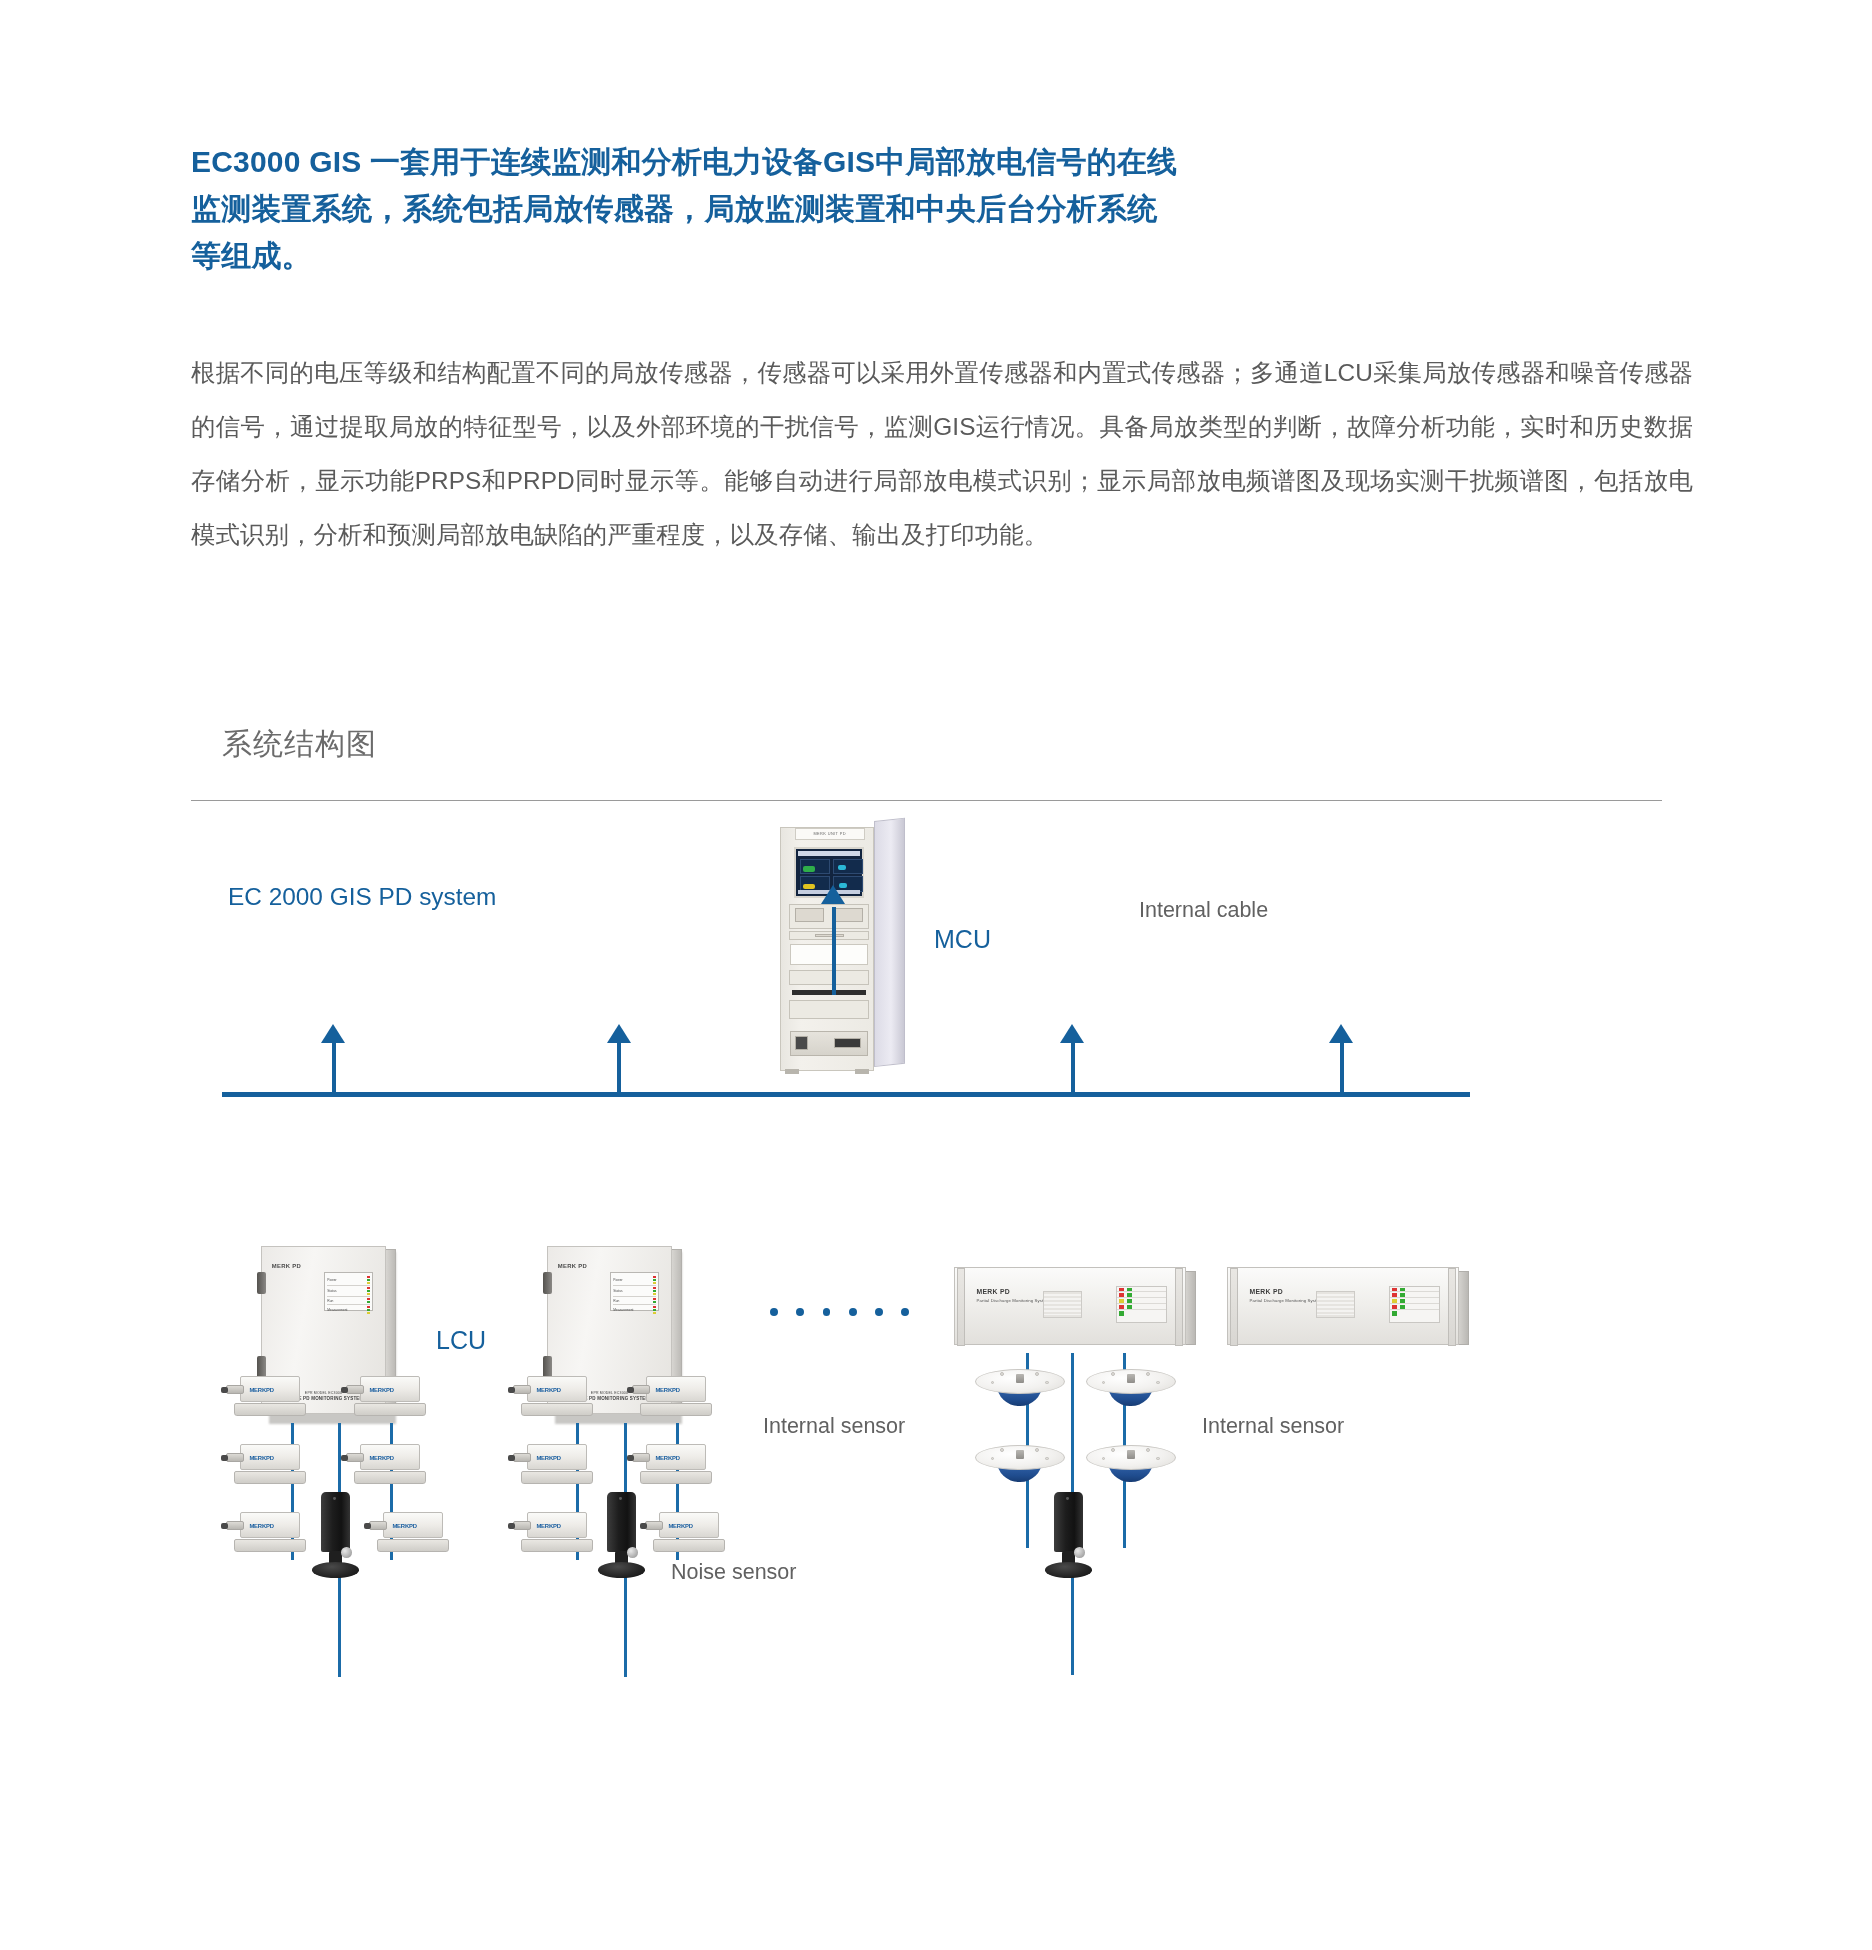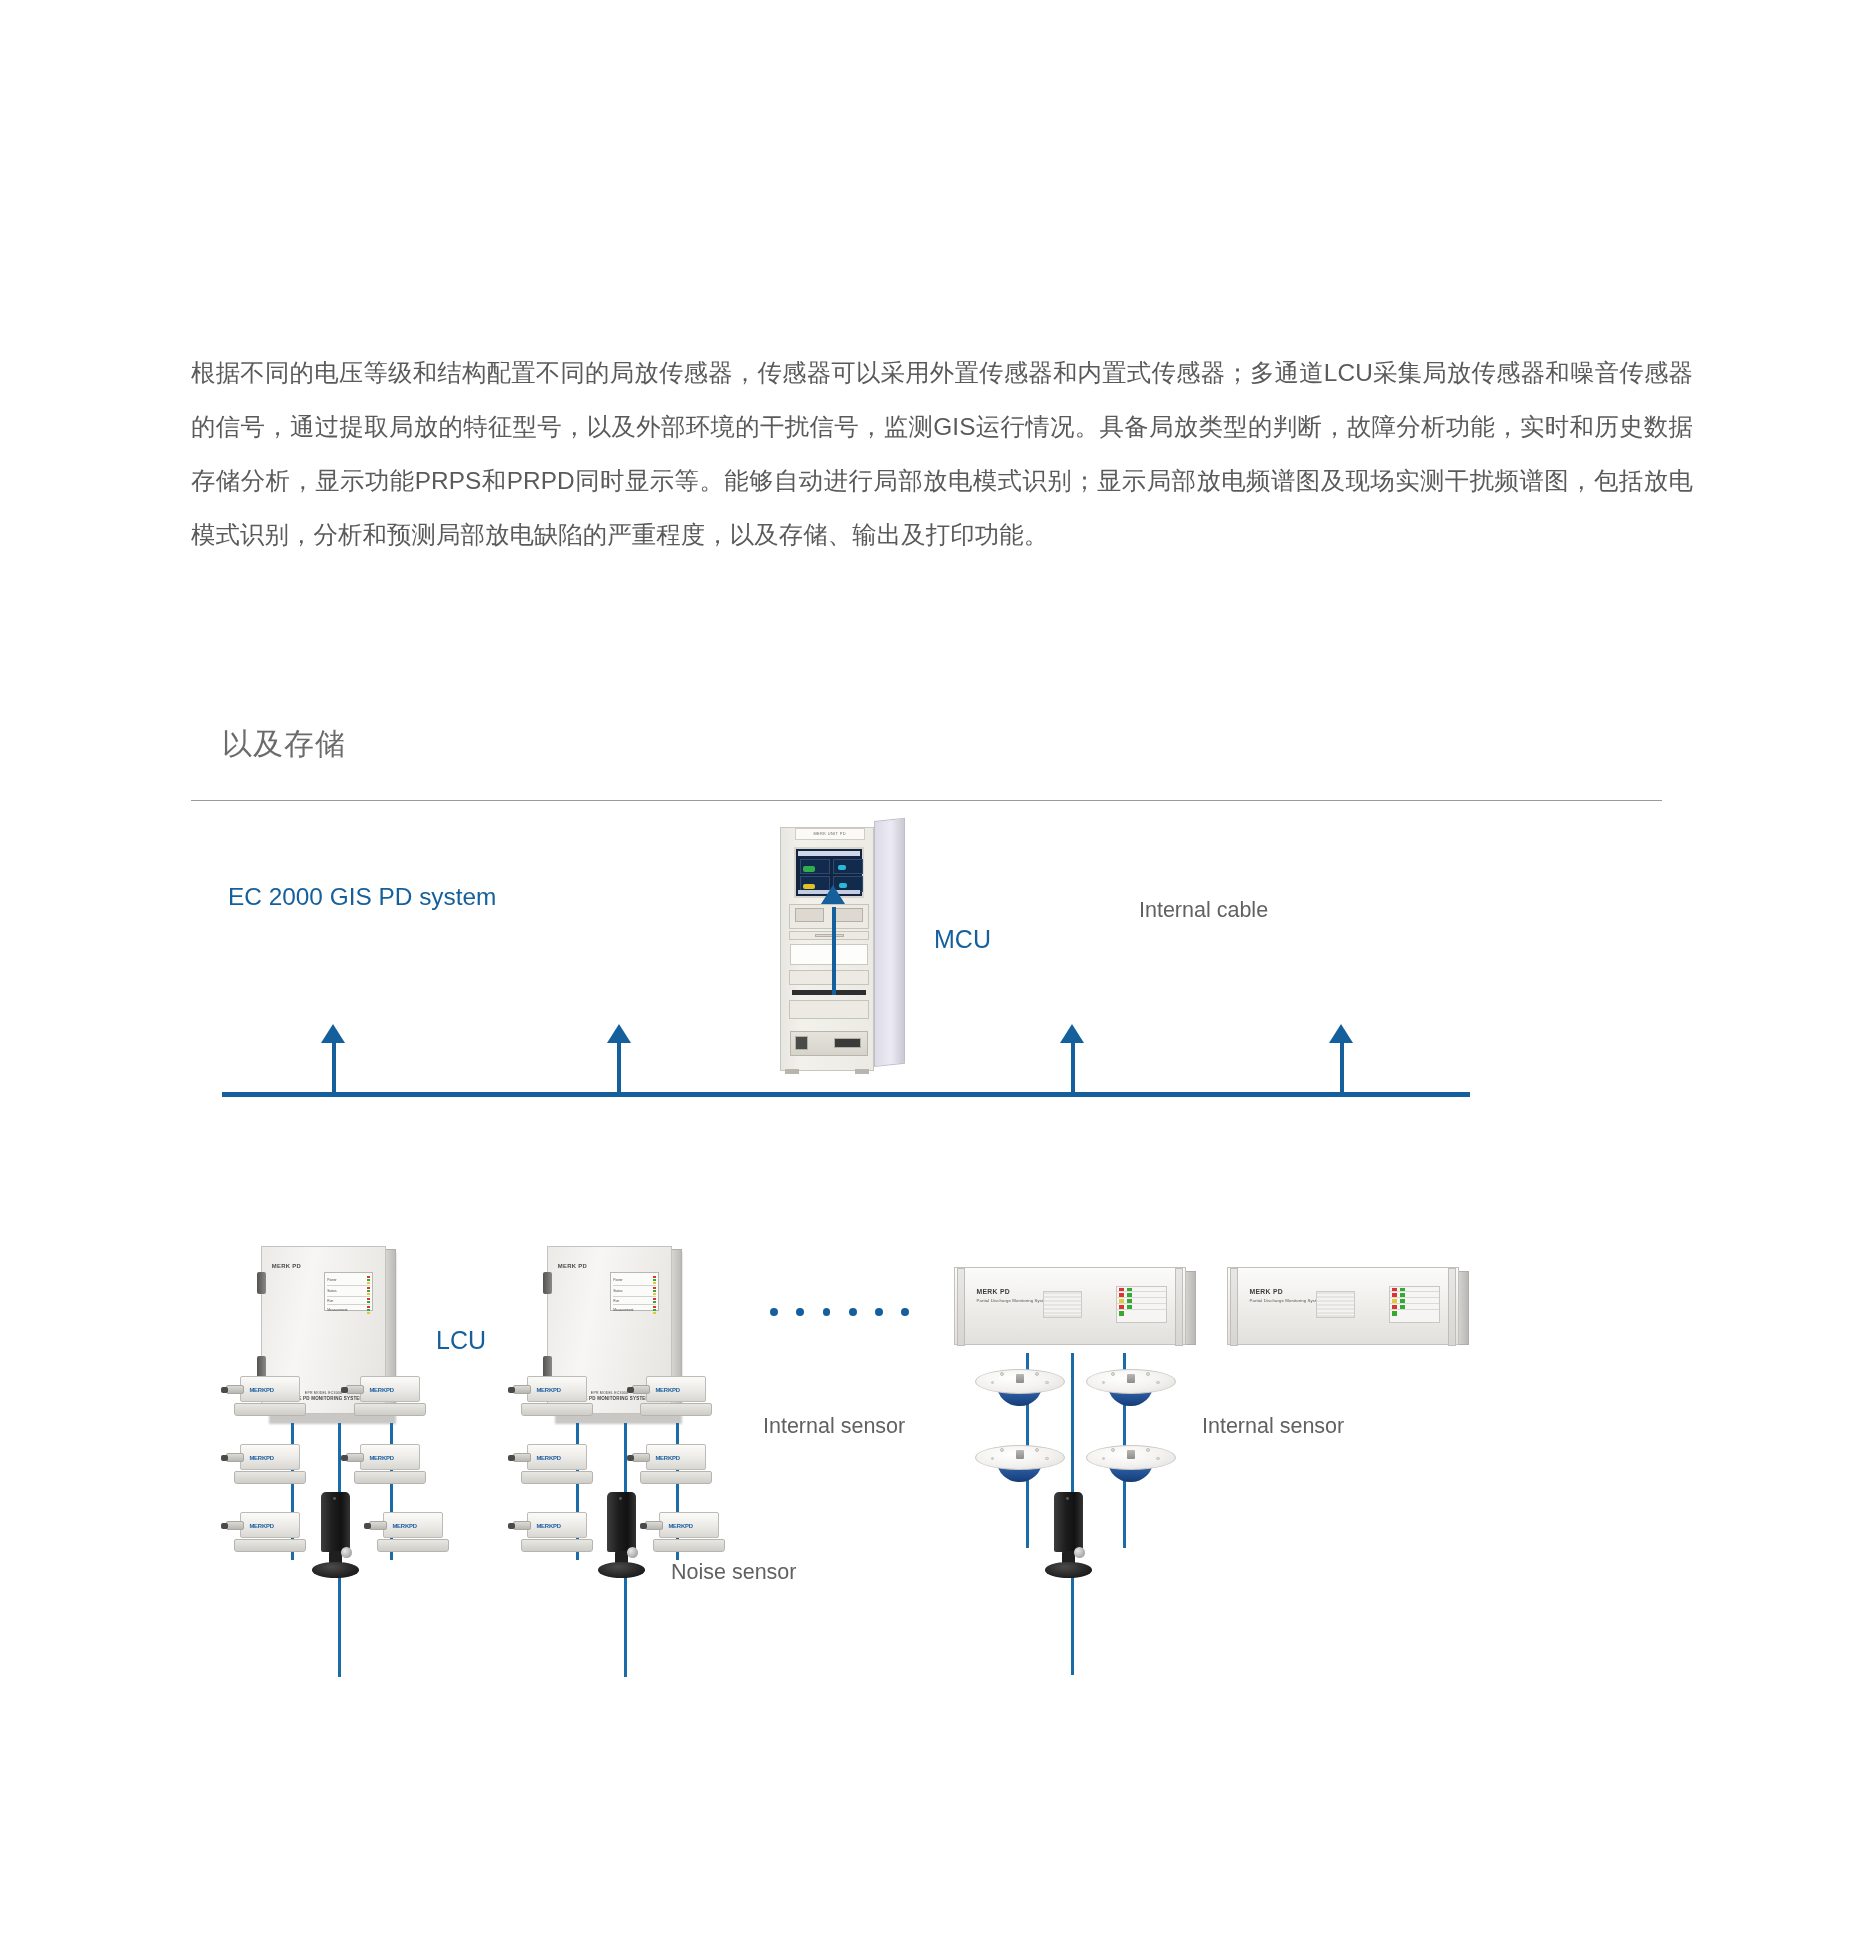--- a/index.html
+++ b/index.html
@@ -335,24 +335,29 @@
     position:absolute; left:0; top:70px; width:47px; height:15.6px;
     background: radial-gradient(ellipse at 42% 30%, #4a4a4a 0%, #242424 60%, #101010 100%);
     border-radius:50%;
   }
 </style>
 </head>
 <body>
 
 <div class="page">
 
+  <div class="title">
+    <span>EC3000 GIS 一套用于连续监测和分析电力设备GIS中局部放电信号的在线</span><br>
+    <span>监测装置系统，系统包括局放传感器，局放监测装置和中央后台分析系统</span><br>
+    <span>等组成。</span>
+  </div>
 
   <p class="body-copy">根据不同的电压等级和结构配置不同的局放传感器，传感器可以采用外置传感器和内置式传感器；多通道LCU采集局放传感器和噪音传感器的信号，通过提取局放的特征型号，以及外部环境的干扰信号，监测GIS运行情况。具备局放类型的判断，故障分析功能，实时和历史数据存储分析，显示功能PRPS和PRPD同时显示等。能够自动进行局部放电模式识别；显示局部放电频谱图及现场实测干扰频谱图，包括放电模式识别，分析和预测局部放电缺陷的严重程度，以及存储、输出及打印功能。</p>
 
-  <div class="section-heading">以及存储</div>
+  <div class="section-heading">系统结构图</div>
   <div class="section-rule"></div>
 
   <div class="diagram">
 
     <div class="dlabel" style="left:228px; top:74px; font-size:24.4px;">EC 2000 GIS PD system</div>
 
     <div class="cabinet">
       <div class="cab-door"></div>
       <div class="cab-body">
         <div class="cab-plate">MERK UNIT  PD</div>

